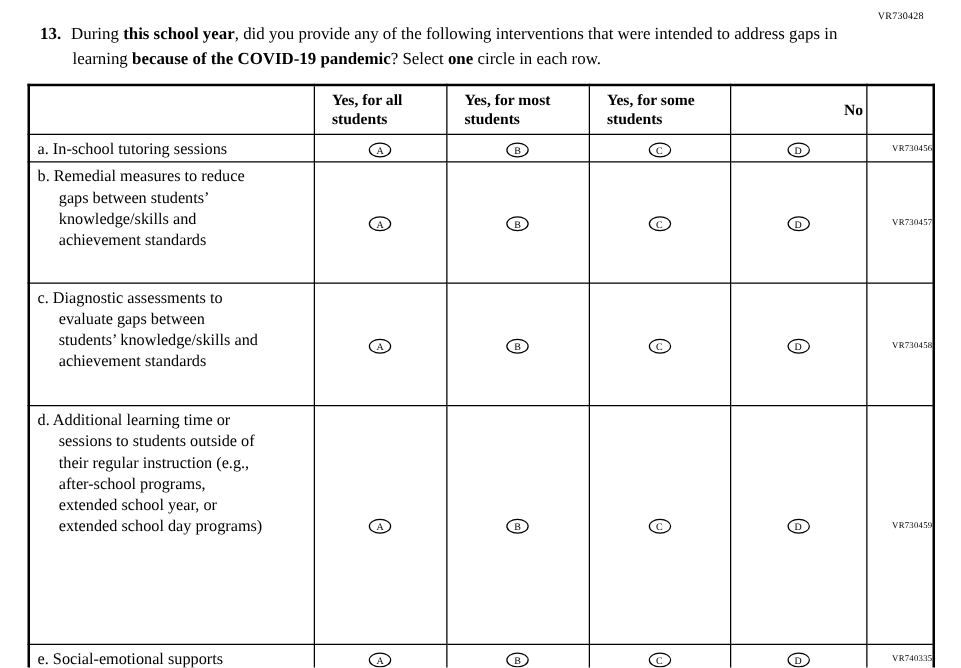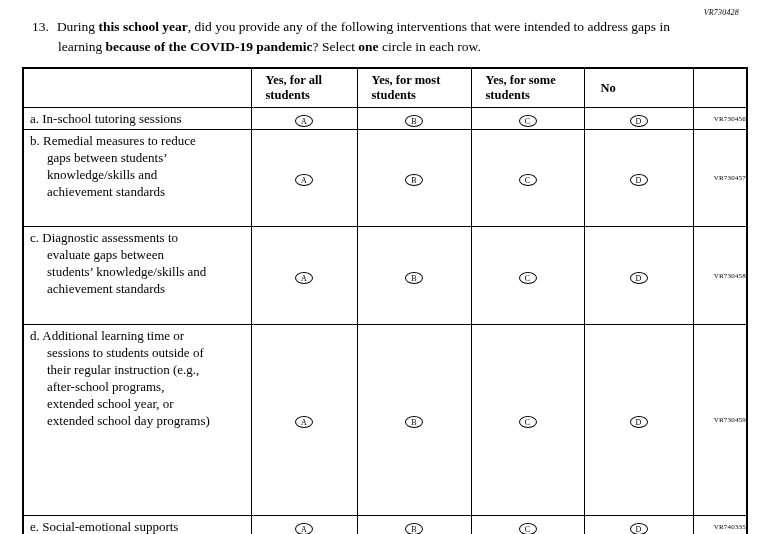--- a/index.html
+++ b/index.html
@@ -5,45 +5,45 @@
   * { margin:0; padding:0; box-sizing:border-box; }
   html,body { background:#fff; }
   body {
     width:769px; height:534px;
     color:#000;
     font-family:"Liberation Serif","DejaVu Serif",serif;
     position:relative; overflow:hidden;
   }
   .corner-code {
     position:absolute; top:8px; right:30px;
-    font-size:8px; letter-spacing:0.2px;font-style:italic;
+    font-size:8px; letter-spacing:0.2px;
   }
   .question {
     margin:17px 60px 0 32px;
     width:640px;
     font-size:13.5px; line-height:19.5px;
     padding-left:26px; text-indent:-26px;
   }
-  .qnum { font-weight:normal; margin-right:8px; }
+  .qnum { font-weight:bold; margin-right:8px; }
   .bold { font-weight:bold;font-family:Liberation Serif, serif; }
   table.survey {
     margin:11px 0 0 22px;
     width:724px;
     border-collapse:collapse;
     table-layout:fixed;
     border:2px solid #000;
   }
   table.survey th, table.survey td { border:1px solid #000; }
   thead th {
     border-bottom:2px solid #000;
     font-size:12.5px; line-height:15px; font-weight:bold;
     vertical-align:middle;
     text-align:left; padding:4px 2px 4px 14px;
   }
-  thead th.no-col { text-align:left; padding-left:16px; }
+  thead th.no-col { text-align:right; padding-left:4px; }
   thead th.blank-col { padding:0; }
   td.label-cell {
     vertical-align:top;
     padding:2px 4px 2px 6px;
     font-size:13px; line-height:17px;margin-left:16px;
   }
   .label-inner { padding-left:17px; text-indent:-17px; max-width:182px; }
   td.opt-cell { text-align:center; vertical-align:middle; }
   .circle {
     display:inline-block;

